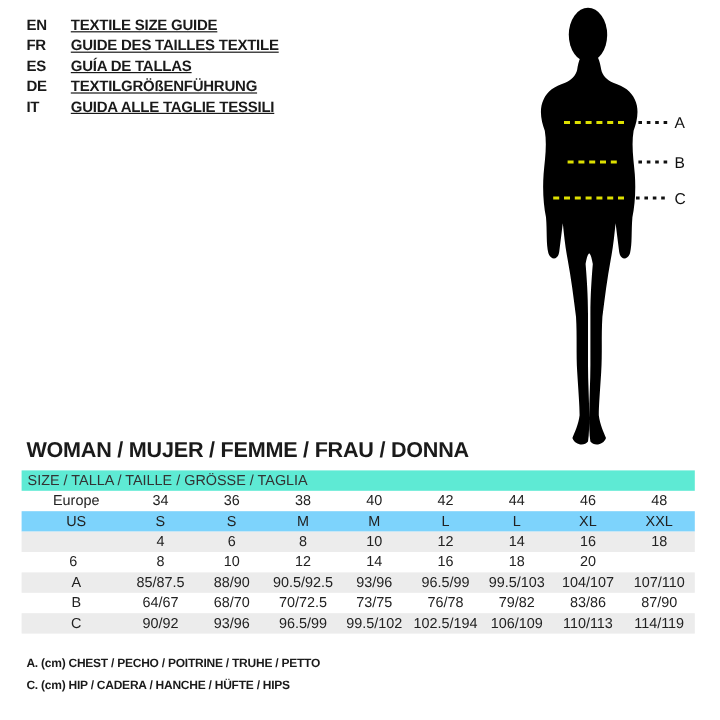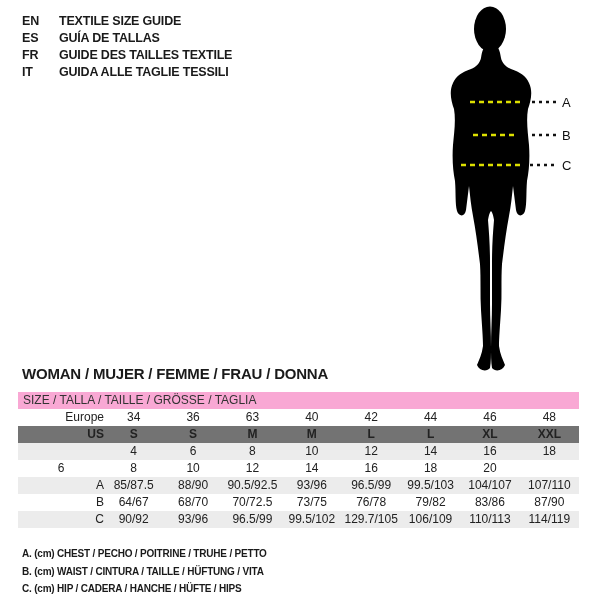--- a/index.html
+++ b/index.html
@@ -6,58 +6,62 @@
   body{
     width:600px;height:600px;position:relative;background:#ffffff;
     font-family:"Liberation Sans","DejaVu Sans",sans-serif;
     color:#1a1a1a;overflow:hidden;
     -webkit-font-smoothing:antialiased;
   }
   
   .lang-block{position:absolute;top:13px;left:22px;}
   .lang-row{display:flex;height:17px;line-height:17px;font-size:12.5px;font-weight:bold;letter-spacing:-0.2px;align-items:center;}
   .lang-code{width:37px;flex:0 0 37px;}
-  .lang-title{white-space:nowrap;}
+  .lang-title{white-space:nowrap;text-decoration:underline;}
   
   .figure-wrap{position:absolute;left:413px;top:0;width:172px;height:378px;}
   .figure-wrap svg{display:block;}
   .measure-letter{font-family:"Liberation Sans","DejaVu Sans",sans-serif;font-size:13px;fill:#111;}
   
-  .woman-title{position:absolute;left:22px;top:365px;font-size:15px;font-weight:bold;letter-spacing:-0.2px;}
+  .woman-title{position:absolute;left:22px;top:365px;font-size:18px;font-weight:bold;letter-spacing:-0.2px;}
   
   .size-table{position:absolute;left:18px;top:392px;width:561px;font-size:12px;}
   .table-header{
     height:17px;line-height:17px;padding-left:5px;
     font-size:12px;color:#333;
   }
   .t-row{
     display:grid;grid-template-columns:86px repeat(8,1fr);
     height:17px;line-height:17px;align-items:center;
   }
   .t-row .cell{text-align:center;color:#222;}
-  .t-row .label{text-align:right;padding-left:5px;color:#222;}
+  .t-row .label{text-align:center;padding-left:5px;color:#222;}
   
   .legend{position:absolute;left:22px;top:545px;}
   .legend-line{height:17.5px;line-height:17.5px;font-size:10px;font-weight:bold;letter-spacing:-0.2px;white-space:nowrap;}
 </style>
 </head>
 <body>
 
 <div class="lang-block">
   <div class="lang-row">
     <span class="lang-code">EN</span>
     <span class="lang-title">TEXTILE SIZE GUIDE</span>
   </div>
   <div class="lang-row">
+    <span class="lang-code">FR</span>
+    <span class="lang-title">GUIDE DES TAILLES TEXTILE</span>
+  </div>
+  <div class="lang-row">
     <span class="lang-code">ES</span>
     <span class="lang-title">GUÍA DE TALLAS</span>
   </div>
   <div class="lang-row">
-    <span class="lang-code">FR</span>
-    <span class="lang-title">GUIDE DES TAILLES TEXTILE</span>
+    <span class="lang-code">DE</span>
+    <span class="lang-title">TEXTILGRÖßENFÜHRUNG</span>
   </div>
   <div class="lang-row">
     <span class="lang-code">IT</span>
     <span class="lang-title">GUIDA ALLE TAGLIE TESSILI</span>
   </div>
 </div>
 
 <div class="figure-wrap">
   <svg width="172" height="378" viewBox="0 0 172 378">
 
@@ -117,34 +121,34 @@
 
     <text class="measure-letter" x="149" y="107">A</text>
     <text class="measure-letter" x="149" y="140">B</text>
     <text class="measure-letter" x="149" y="170">C</text>
   </svg>
 </div>
 
 <div class="woman-title">WOMAN / MUJER / FEMME / FRAU / DONNA</div>
 
 <div class="size-table">
-  <div class="table-header" style="background: #f9a8d4;">SIZE / TALLA / TAILLE / GRÖSSE / TAGLIA</div>
+  <div class="table-header" style="background: #5eead4;">SIZE / TALLA / TAILLE / GRÖSSE / TAGLIA</div>
   <div id="table-rows">
       <div class="t-row">
         <div class="label">Europe</div>
         <div class="cell">34</div>
         <div class="cell">36</div>
-        <div class="cell">63</div>
+        <div class="cell">38</div>
         <div class="cell">40</div>
         <div class="cell">42</div>
         <div class="cell">44</div>
         <div class="cell">46</div>
         <div class="cell">48</div>
       </div>
-      <div class="t-row" style="background: #737373; font-weight: bold;">
+      <div class="t-row" style="background: #7dd3fc;">
         <div class="label">US</div>
         <div class="cell">S</div>
         <div class="cell">S</div>
         <div class="cell">M</div>
         <div class="cell">M</div>
         <div class="cell">L</div>
         <div class="cell">L</div>
         <div class="cell">XL</div>
         <div class="cell">XXL</div>
       </div>
@@ -190,25 +194,24 @@
         <div class="cell">79/82</div>
         <div class="cell">83/86</div>
         <div class="cell">87/90</div>
       </div>
       <div class="t-row" style="background: rgb(236, 236, 236);">
         <div class="label">C</div>
         <div class="cell">90/92</div>
         <div class="cell">93/96</div>
         <div class="cell">96.5/99</div>
         <div class="cell">99.5/102</div>
-        <div class="cell">129.7/105</div>
+        <div class="cell">102.5/194</div>
         <div class="cell">106/109</div>
         <div class="cell">110/113</div>
         <div class="cell">114/119</div>
       </div>
     </div>
 </div>
 
 <div class="legend">
   <div class="legend-line">A. (cm) CHEST / PECHO / POITRINE / TRUHE / PETTO</div>
-  <div class="legend-line">B. (cm) WAIST / CINTURA / TAILLE / HÜFTUNG / VITA</div>
   <div class="legend-line">C. (cm) HIP / CADERA / HANCHE / HÜFTE / HIPS</div>
 </div>
 
 </body></html>

